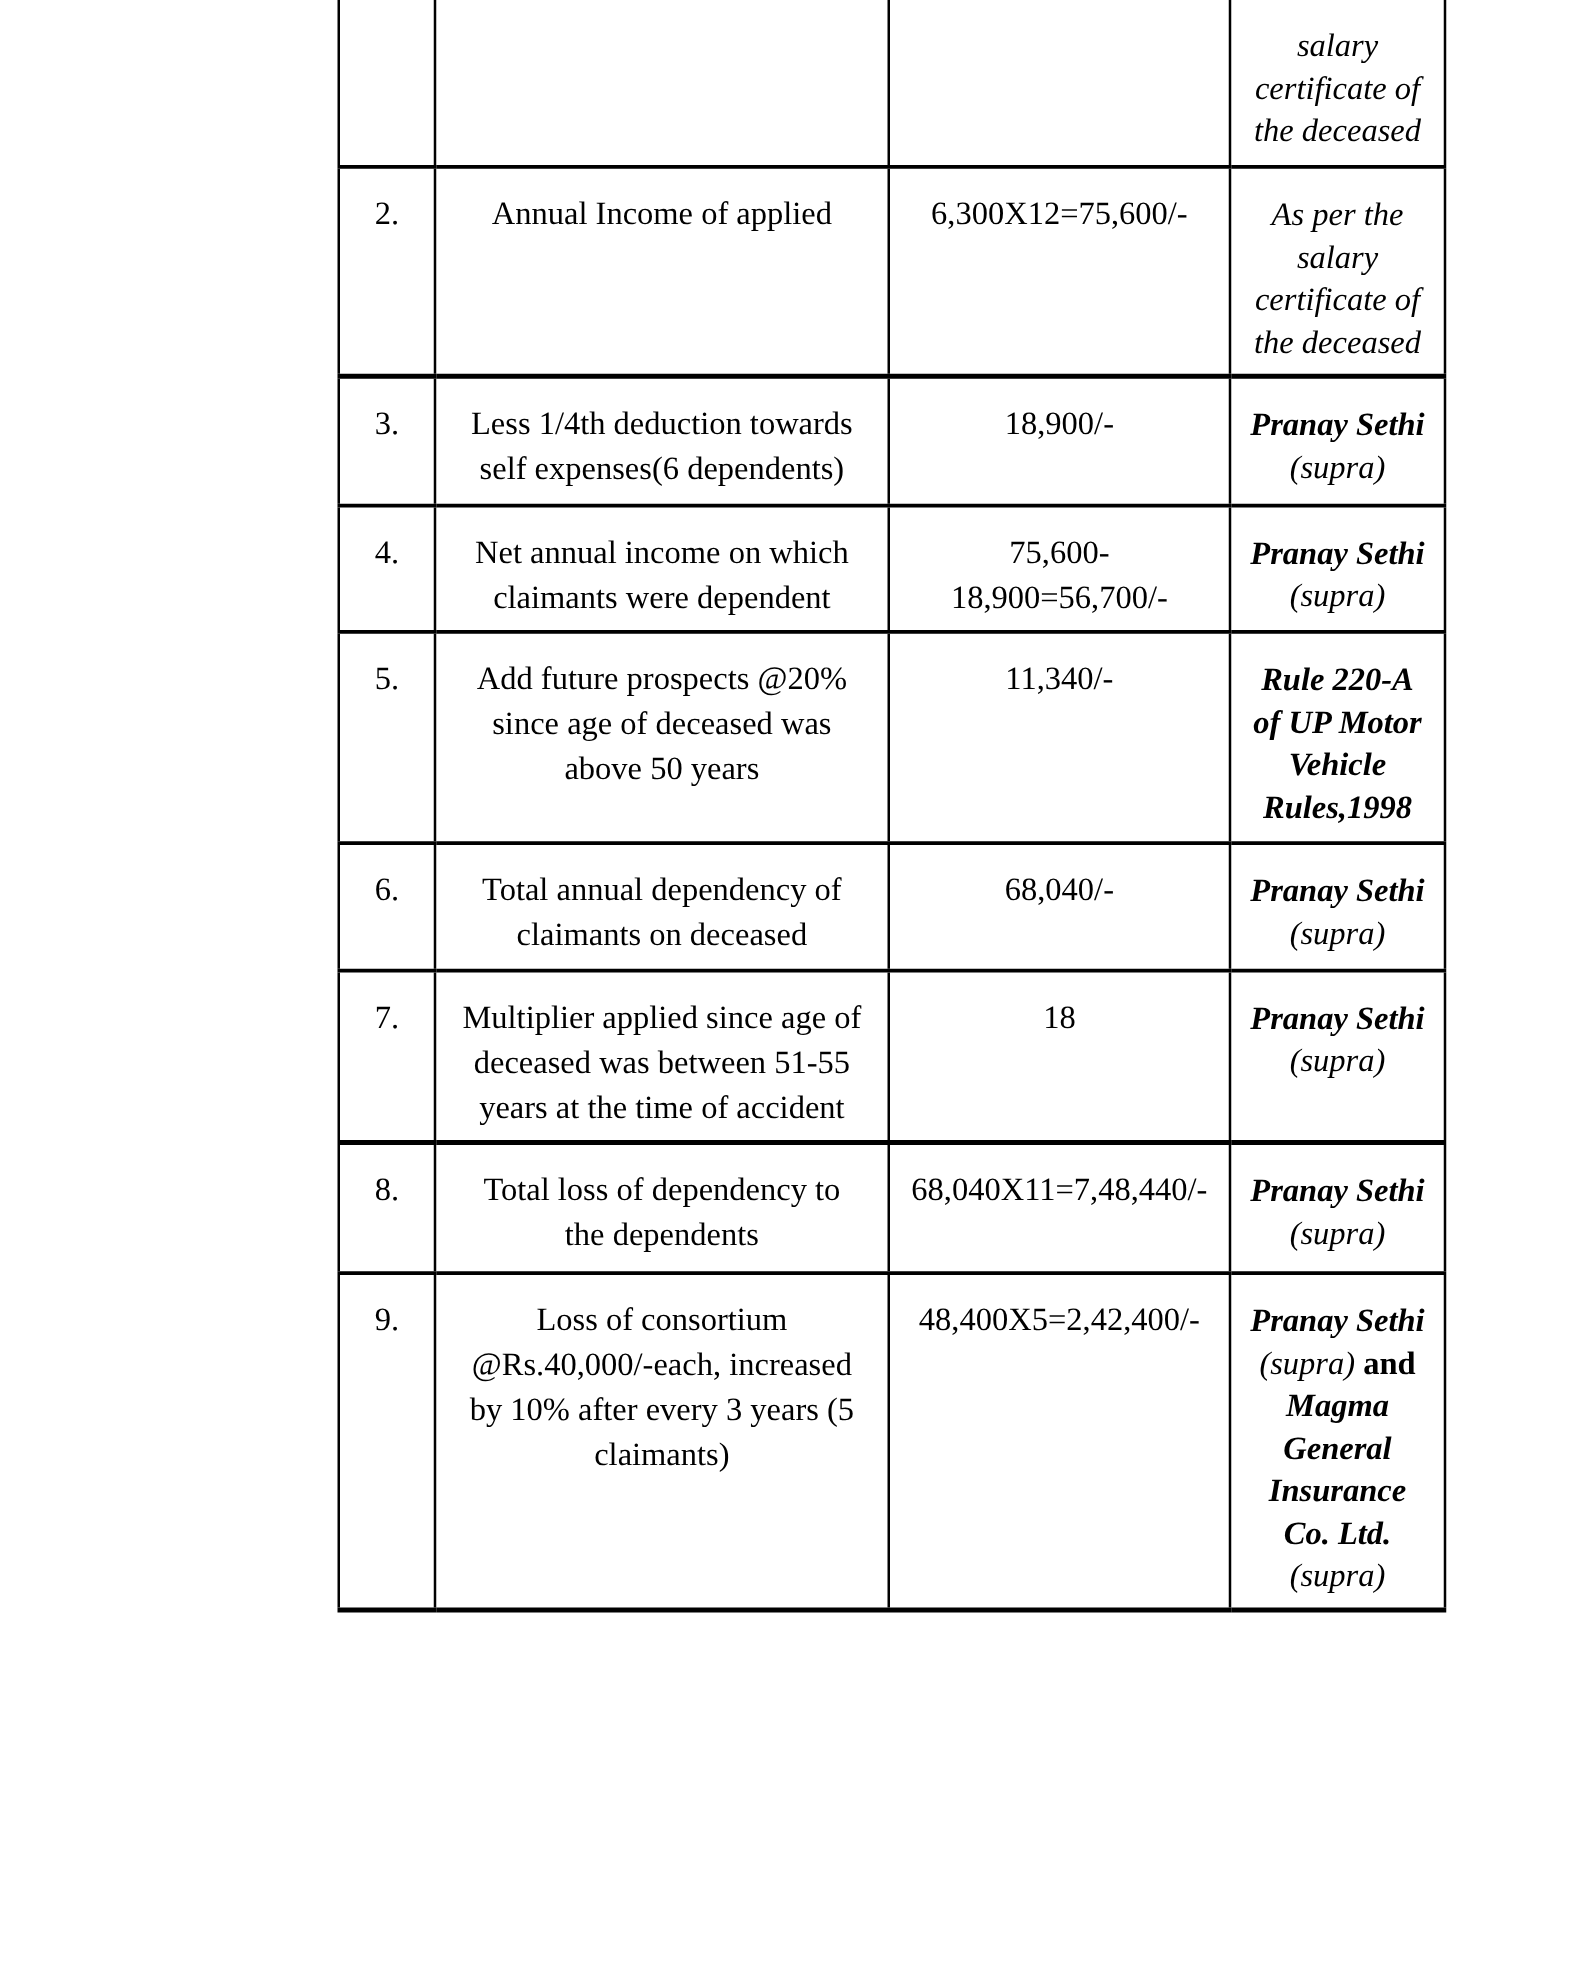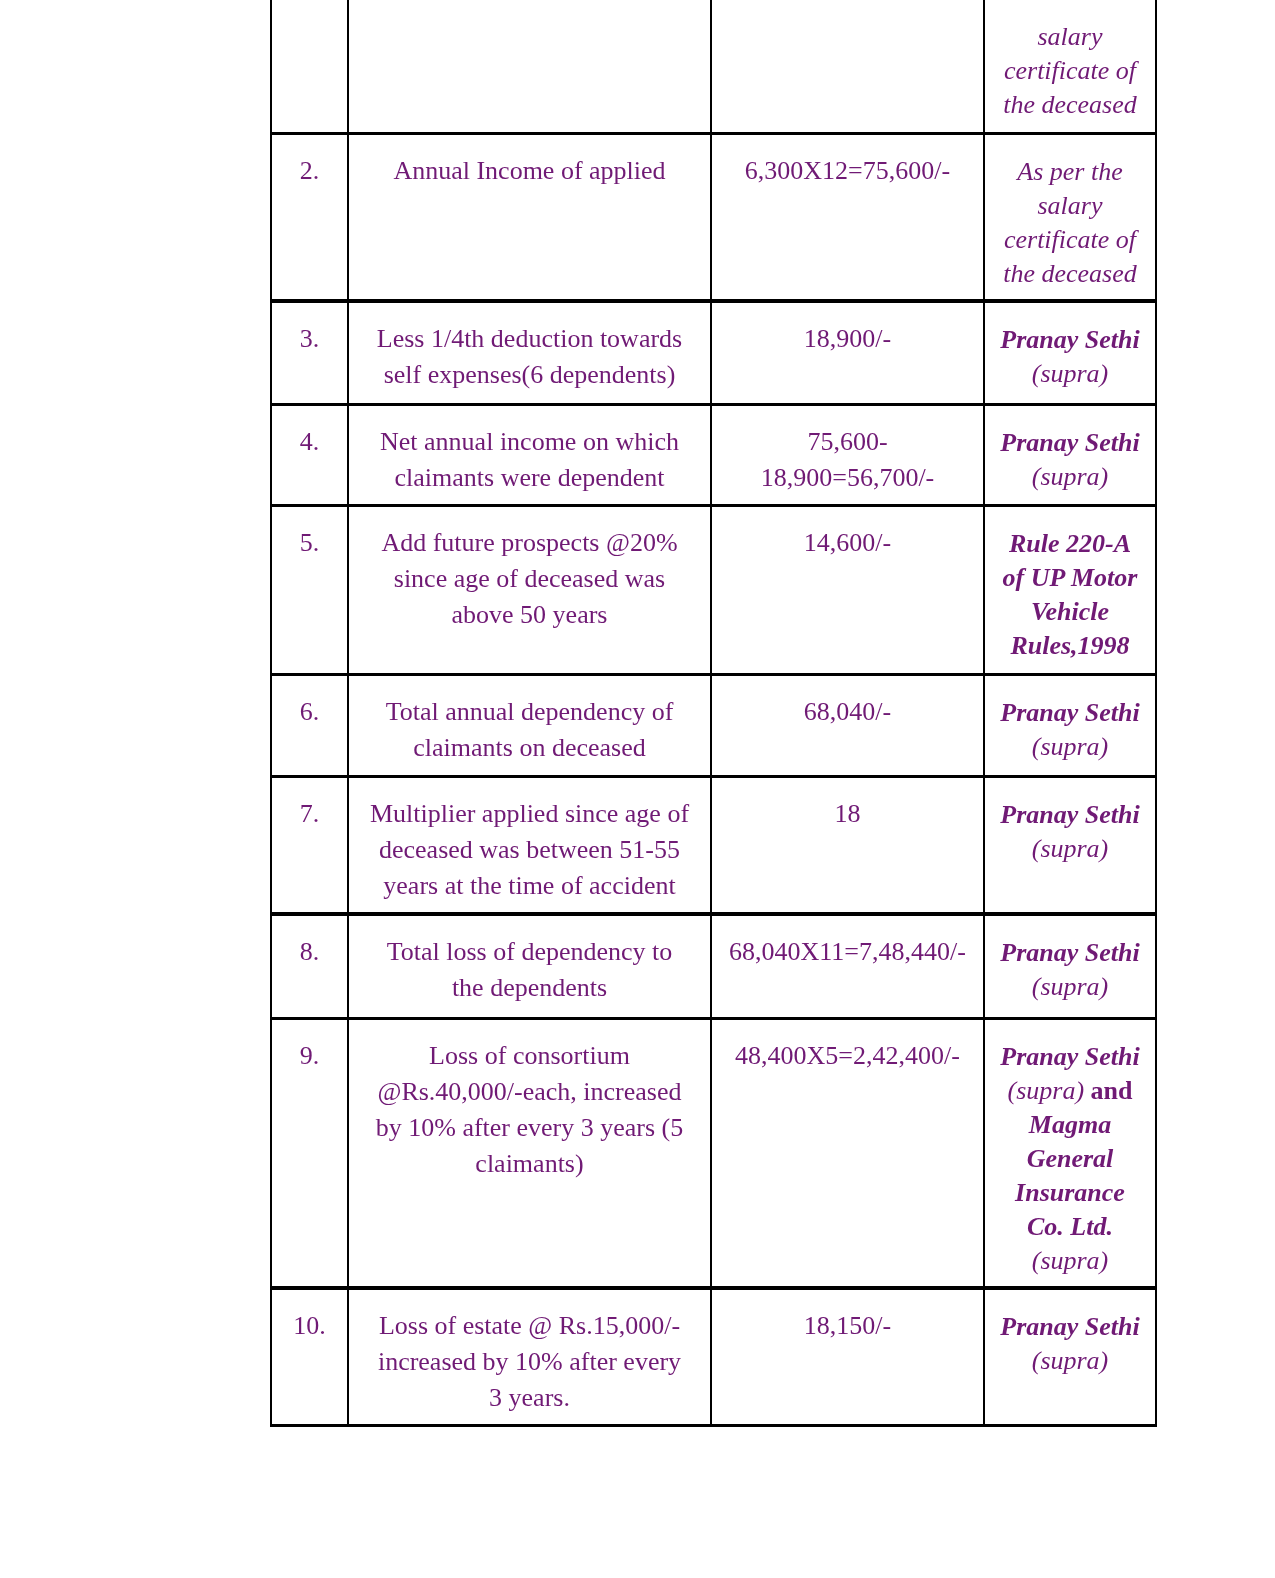--- a/index.html
+++ b/index.html
@@ -7,21 +7,21 @@
     padding: 0;
     background: #ffffff;
   }
   .page {
     position: relative;
     width: 1275px;
     height: 1572px;
     background: #ffffff;
     overflow: hidden;
     font-family: "Liberation Serif", "DejaVu Serif", serif;
-    color: #701a75;
+    color: #000000;
   }
   table.comp-table {
     position: absolute;
     left: 270px;
     top: 0;
     border-collapse: collapse;
     table-layout: fixed;
   }
   col.c-num  { width: 77px; }
   col.c-desc { width: 363px; }
@@ -115,21 +115,21 @@
           <td class="cell-amount">75,600-
 18,900=56,700/-</td>
           <td class="cell-source"><span class="s-bi">Pranay Sethi
 </span><span class="s-i">(supra)</span></td>
         </tr>
         <tr>
           <td class="cell-serial">5.</td>
           <td class="cell-description">Add future prospects @20%
 since age of deceased was
 above 50 years</td>
-          <td class="cell-amount">14,600/-</td>
+          <td class="cell-amount">11,340/-</td>
           <td class="cell-source"><span class="s-bi">Rule 220-A
 of UP Motor
 Vehicle
 Rules,1998</span></td>
         </tr>
         <tr>
           <td class="cell-serial">6.</td>
           <td class="cell-description">Total annual dependency of
 claimants on deceased</td>
           <td class="cell-amount">68,040/-</td>
@@ -161,24 +161,15 @@
 claimants)</td>
           <td class="cell-amount">48,400X5=2,42,400/-</td>
           <td class="cell-source"><span class="s-bi">Pranay Sethi
 </span><span class="s-i">(supra)</span><span class="s-r"> and
 </span><span class="s-bi">Magma
 General
 Insurance
 Co. Ltd.
 </span><span class="s-i">(supra)</span></td>
         </tr>
-        <tr>
-          <td class="cell-serial">10.</td>
-          <td class="cell-description">Loss of estate @ Rs.15,000/-
-increased by 10% after every
-3 years.</td>
-          <td class="cell-amount">18,150/-</td>
-          <td class="cell-source"><span class="s-bi">Pranay Sethi
-</span><span class="s-i">(supra)</span></td>
-        </tr>
       </tbody>
   </table>
 </div>
 
 </body></html>

